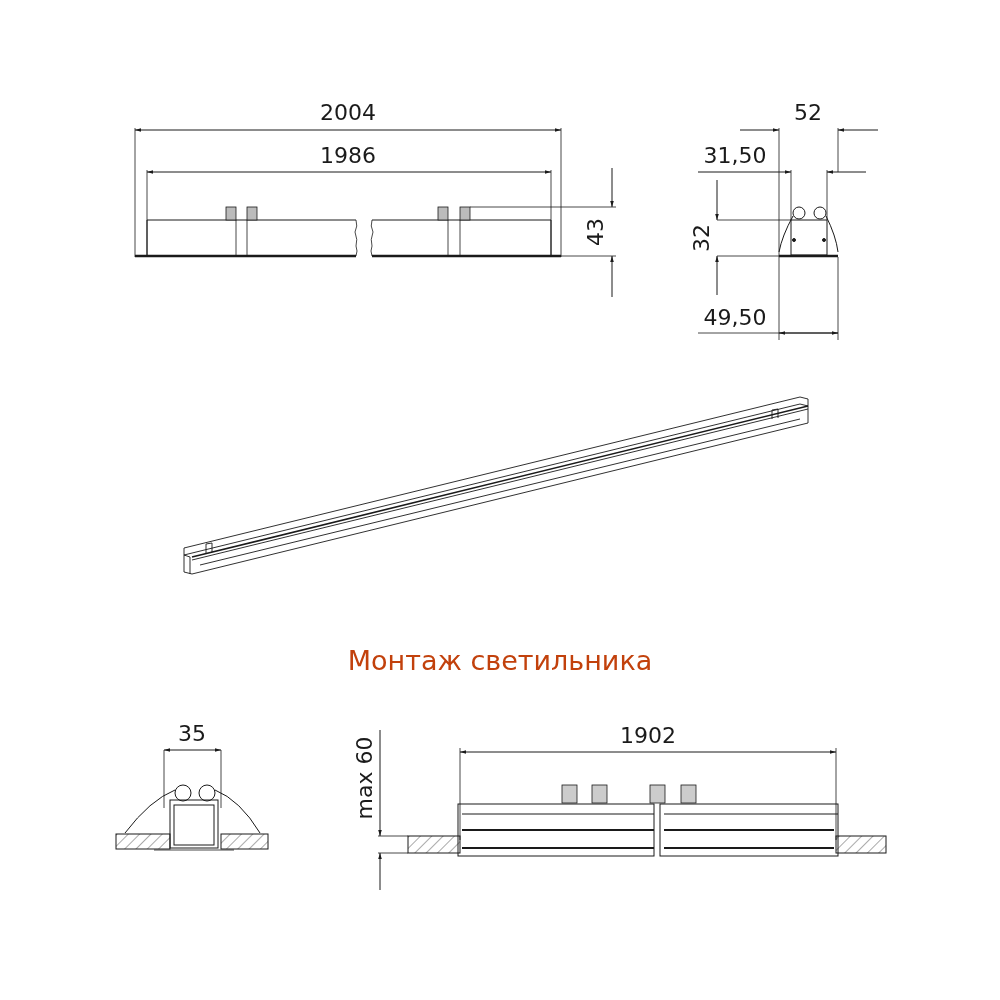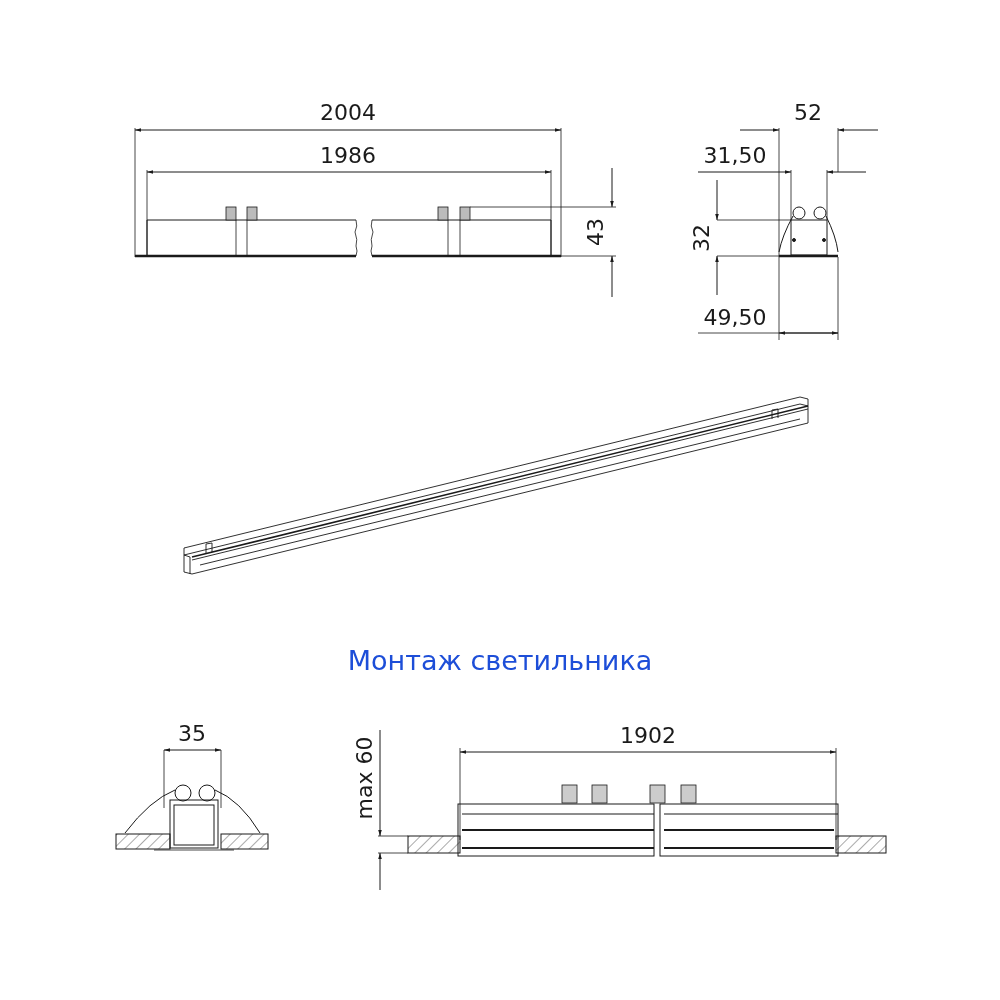--- a/index.html
+++ b/index.html
@@ -1,19 +1,19 @@
 <!DOCTYPE html>
 <html><head>
   <meta charset="utf-8">
   <style>
     html, body { margin:0; padding:0; background:#ffffff; }
     body { width:1000px; height:1000px; position:relative; overflow:hidden; font-family:"DejaVu Sans", sans-serif; color:#1a1a1a; }
     svg { position:absolute; left:0; top:0; }
     .dim { font-family:"DejaVu Sans", sans-serif; font-size:22px; fill:#1a1a1a; }
-    .title { position:absolute; left:0; width:1000px; top:645px; text-align:center; font-size:27px; color:#1d4ed8; font-family:"DejaVu Sans", sans-serif; }
+    .title { position:absolute; left:0; width:1000px; top:645px; text-align:center; font-size:27px; color:#c2410c; font-family:"DejaVu Sans", sans-serif; }
   </style>
 </head>
 <body>
 
 <svg width="1000" height="1000" viewBox="0 0 1000 1000">
   <defs>
     <marker id="arr" viewBox="0 0 10 10" refX="10" refY="5" markerWidth="16" markerHeight="6" orient="auto-start-reverse" markerUnits="userSpaceOnUse">
       <path d="M0,2 L10,5 L0,8 Z" fill="#1a1a1a"></path>
     </marker>
     <pattern id="hatch" width="8" height="8" patternUnits="userSpaceOnUse" patternTransform="rotate(45)">

